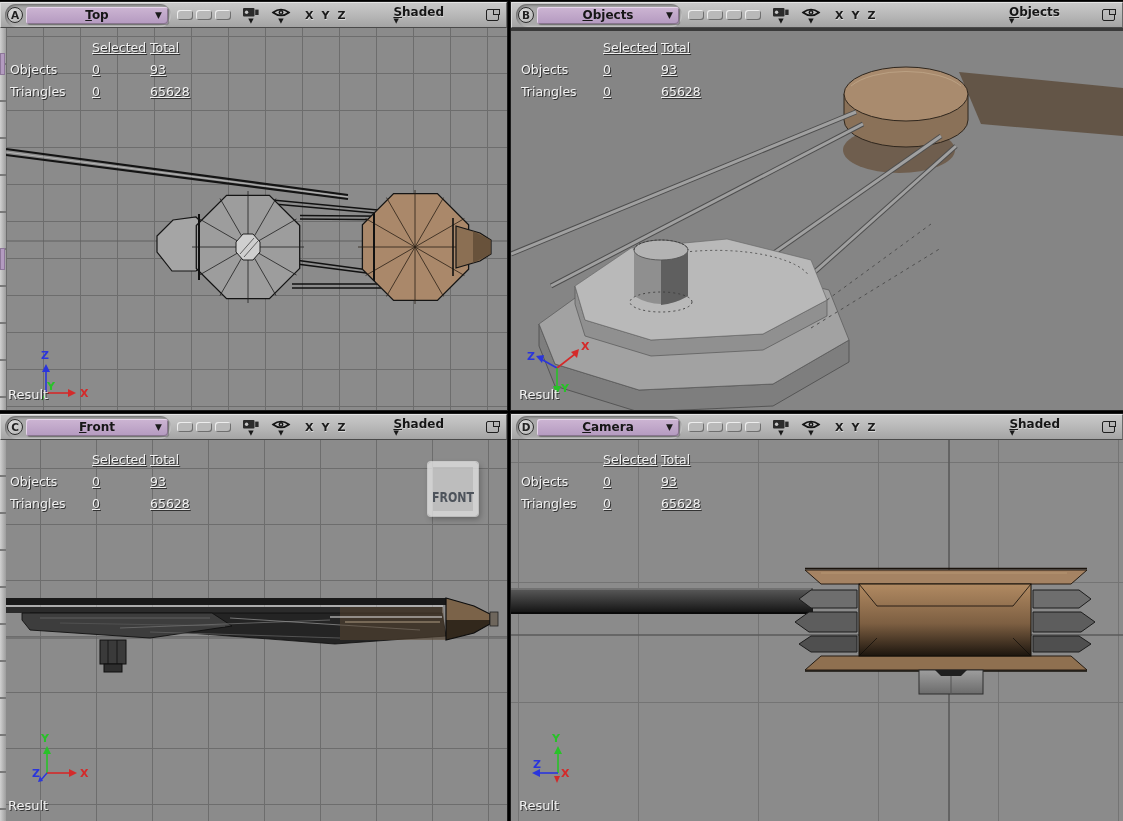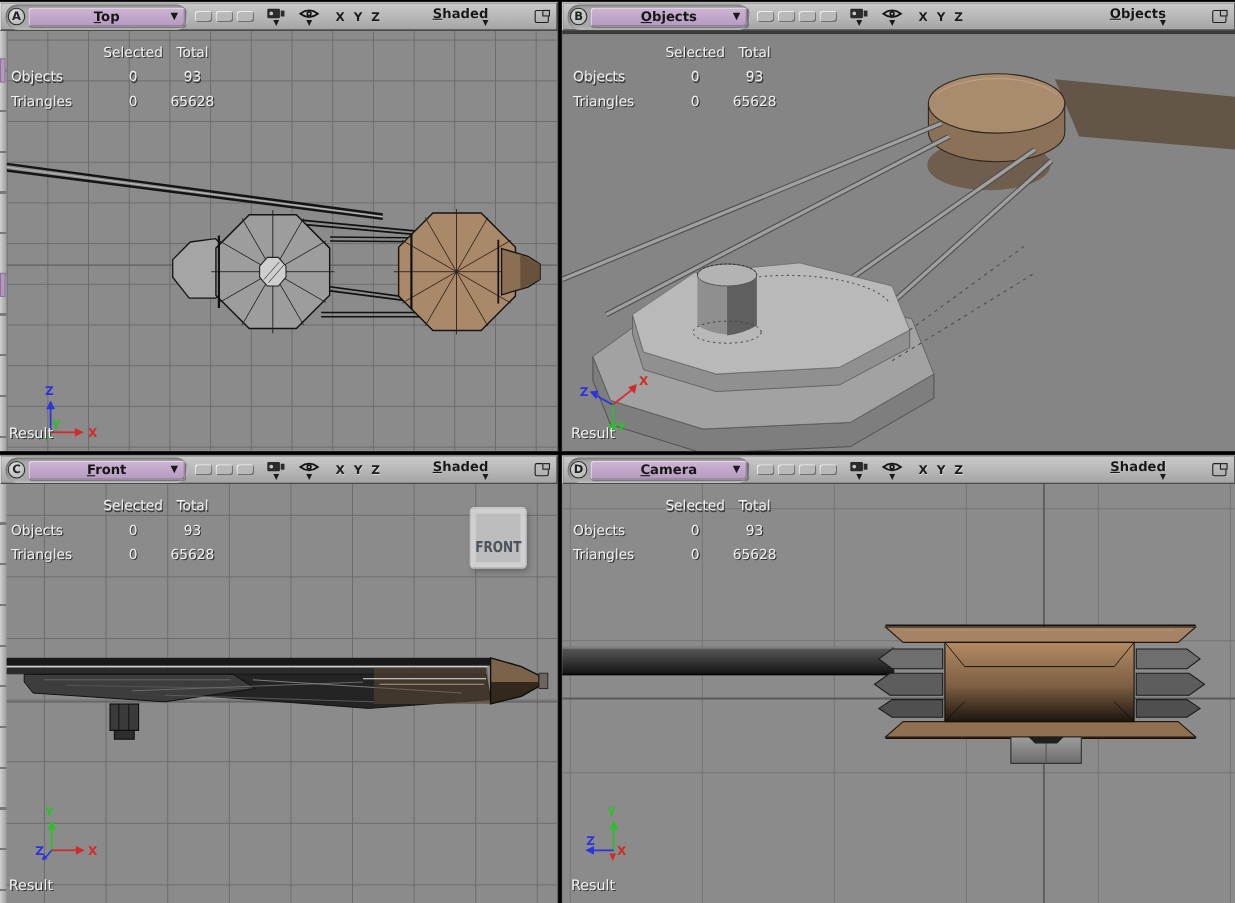--- a/index.html
+++ b/index.html
@@ -24,21 +24,21 @@
   .vp-view-label{display:inline-block;font-size:12px;font-weight:bold;color:#161616;line-height:15px;}
   .vp-view-label::first-letter{text-decoration:underline;}
   .dd-arrow{position:absolute;right:6px;top:3px;font-size:9px;color:#1a1a1a;line-height:10px;}
   .vp-btns{display:flex;gap:3px;margin-left:6px;}
   .mini-btn{width:16px;height:10px;border-radius:3px;background:#b9b9b9;
      box-shadow:inset 1px 1px 0 rgba(255,255,255,.75),inset -1px -1px 0 rgba(0,0,0,.4);cursor:pointer;}
   .icon-wrap{display:flex;flex-direction:column;align-items:center;margin-left:11px;cursor:pointer;line-height:0;}
   .icon-tri{font-size:7px;color:#181818;line-height:5px;margin-top:1px;}
   .xyz{display:flex;gap:8px;margin-left:14px;font-size:11px;font-weight:bold;color:#1b1b1b;
      text-shadow:.5px .5px 0 rgba(230,230,230,.8);}
-  .vp-mode{margin-left:auto;margin-right:58px;display:flex;flex-direction:column;align-items:flex-end;cursor:pointer;}
+  .vp-mode{margin-left:auto;margin-right:58px;display:flex;flex-direction:column;align-items:flex-start;cursor:pointer;}
   .mode-text{display:inline-block;font-size:12px;font-weight:bold;color:#161616;line-height:12px;
      text-shadow:.5px .5px 0 rgba(230,230,230,.7);}
   .mode-text::first-letter{text-decoration:underline;}
   .maxi{position:absolute;right:7px;top:6px;width:13px;height:12px;border:1.5px solid #1f1f1f;
      border-radius:2px;box-sizing:border-box;cursor:pointer;}
   .maxi-inner{position:absolute;top:-1.5px;right:-1.5px;width:7px;height:6px;border:1.5px solid #1f1f1f;
      background:#b4b4b4;box-sizing:border-box;}
   
   .vp-content{position:absolute;left:0;right:0;bottom:0;top:26px;overflow:hidden;}
   .grid-a{background-color:#8b8b8b;
@@ -56,21 +56,21 @@
      background-size:120px 120px;background-position:7px 22px;}
   .model-svg{position:absolute;inset:0;width:100%;height:100%;}
   .side-strip{position:absolute;left:0;top:0;bottom:0;width:6px;
      background-image:repeating-linear-gradient(180deg,rgba(0,0,0,0) 0 35px,#787878 35px 37px),
                       linear-gradient(90deg,#d0d0d0,#9d9d9d);}
   .strip-mark{position:absolute;left:0;width:5px;height:22px;background:#b39bc0;border:1px solid #8d7699;box-sizing:border-box;}
   
   .stats{position:absolute;left:10px;top:12px;display:grid;
      grid-template-columns:82px 58px 50px;column-gap:0;row-gap:7px;
      font-size:12.5px;color:#f0f0f0;text-shadow:1px 1px 0 rgba(45,45,45,.95);}
-  .stats .r{text-align:center;}
+  .stats .r{text-align:left;text-decoration:underline;}
   .result{position:absolute;left:8px;bottom:8px;font-size:13px;color:#f2f2f2;
      text-shadow:1px 1px 0 rgba(45,45,45,.95);}
   
   .tripod{position:absolute;overflow:visible;}
   .tripod text{font-size:11px;font-weight:bold;font-family:"DejaVu Sans",sans-serif;}
   
   .front-badge{position:absolute;left:428px;top:22px;width:50px;height:54px;border-radius:3px;
      background:rgba(228,228,228,.78);box-shadow:0 0 0 1px rgba(255,255,255,.55),2px 3px 6px rgba(0,0,0,.3);}
   .front-badge .inner{position:absolute;inset:5px;background:rgba(170,170,170,.5);}
   .front-badge .txt{position:absolute;left:0;right:0;top:29px;text-align:center;

